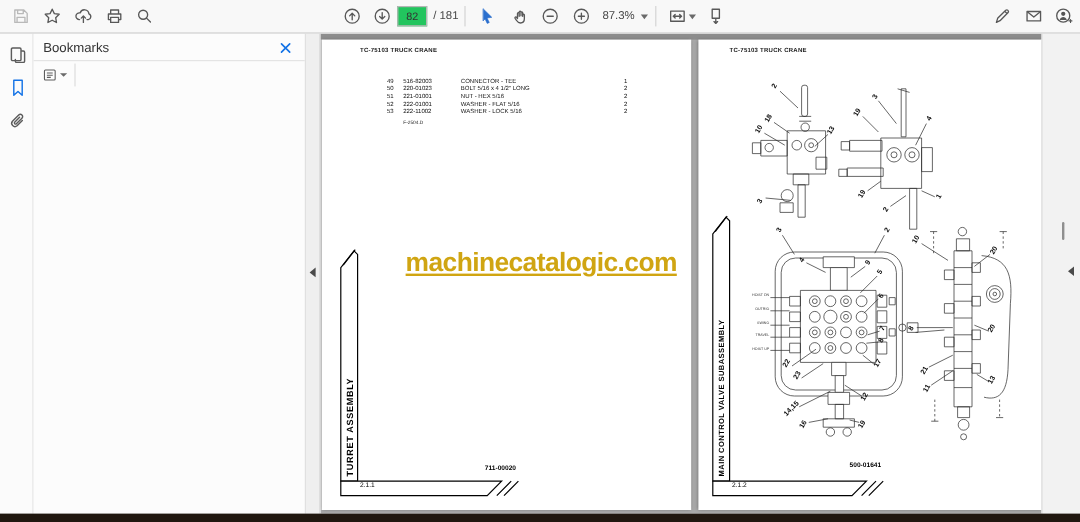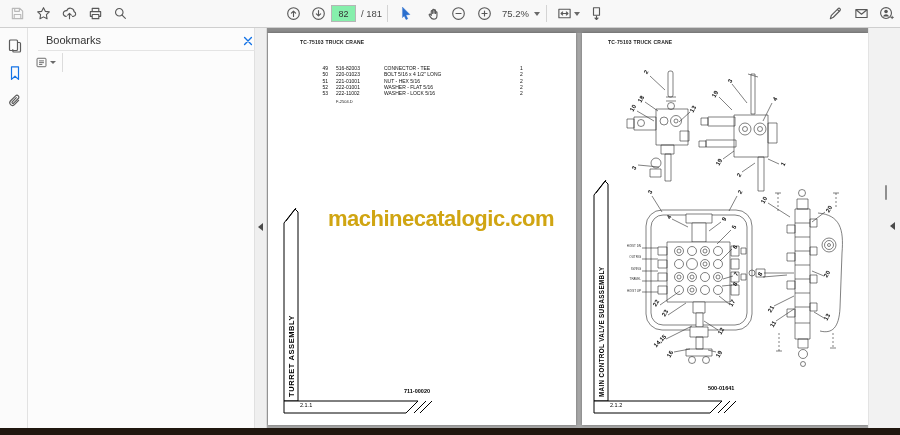--- a/index.html
+++ b/index.html
@@ -5,32 +5,32 @@
   * { margin:0; padding:0; box-sizing:border-box; }
   html,body { width:900px; height:435px; overflow:hidden; font-family:"Liberation Sans",sans-serif; background:#fff; }
   .window { position:relative; width:900px; height:435px; background:#fff; }
 
   
   .toolbar { position:absolute; left:0; top:0; width:900px; height:28px; background:#f8f8f8; border-bottom:1px solid #cfcfcf; z-index:5; }
   .tbtn { position:absolute; top:2px; width:24px; height:23px; display:flex; align-items:center; justify-content:center; border-radius:2px; cursor:pointer; }
   .tbtn svg { width:15px; height:15px; stroke:#585858; fill:none; stroke-width:1.2; stroke-linecap:round; stroke-linejoin:round; }
   .tbtn.disabled svg { stroke:#b9b9b9; }
   .tbsep { position:absolute; top:5px; width:1px; height:17px; background:#d4d4d4; }
-  .pagebox { position:absolute; left:331px; top:5px; width:25px; height:17px; border:1px solid #b6b6b6; background:#86efac; font-size:9px; color:#333; text-align:center; font-family:"Liberation Sans",sans-serif; }
+  .pagebox { position:absolute; left:331px; top:5px; width:25px; height:17px; border:1px solid #b6b6b6; background:#22c55e; font-size:9px; color:#333; text-align:center; font-family:"Liberation Sans",sans-serif; }
   .tbtext { position:absolute; top:8px; font-size:9.5px; color:#484848; white-space:nowrap; }
   .caret { display:inline-block; width:0; height:0; border-left:3px solid transparent; border-right:3px solid transparent; border-top:4px solid #6a6a6a; }
   .caretabs { position:absolute; top:12px; }
 
   
   .iconstrip { position:absolute; left:0; top:28px; width:28px; height:400px; background:#fbfbfb; border-right:1px solid #e2e2e2; z-index:4; }
   .sbtn { position:absolute; left:4px; width:21px; height:21px; display:flex; align-items:center; justify-content:center; cursor:pointer; }
   .sbtn svg { width:16px; height:16px; fill:none; stroke:#5c5c5c; stroke-width:1.2; stroke-linecap:round; stroke-linejoin:round; }
   .sbtn.active svg { stroke:var(--accent); }
   .panel { position:absolute; left:28px; top:28px; width:227px; height:400px; background:#fcfcfc; border-right:1px solid #e0e0e0; z-index:4; }
-  .panel-header { position:absolute; left:0; top:0; width:100%; height:23px; border-bottom:1px solid #e4e4e4;margin-left:10px; }
+  .panel-header { position:absolute; left:0; top:0; width:100%; height:23px; border-bottom:1px solid #e4e4e4; }
   .panel-title { position:absolute; left:8px; top:6px; font-size:11px; color:#333; }
   .panel-close { position:absolute; right:8px; top:5px; width:14px; height:14px; cursor:pointer; }
   .panel-close svg { width:12px; height:12px; stroke:var(--accent); stroke-width:1.6; stroke-linecap:round; }
   .panel-tools { position:absolute; left:0; top:23px; width:100%; height:23px; }
   .opt-btn { position:absolute; left:7px; top:3px; width:26px; height:17px; display:flex; align-items:center; gap:2px; cursor:pointer; }
   .opt-btn svg { width:13px; height:13px; stroke:#5c5c5c; fill:none; stroke-width:1.1; }
   .panel-vsep { position:absolute; left:34px; top:2px; width:1px; height:19px; background:#dcdcdc; }
 
   
   .gutter { position:absolute; left:255px; top:28px; width:12px; height:400px; background:#efefef; border-right:1px solid #dadada; z-index:4; }
@@ -40,21 +40,21 @@
   .docarea { position:absolute; left:267px; top:28px; width:601px; height:400px; background:#a9a9a9; z-index:3; }
   .docarea .topband { position:absolute; left:0; top:0; width:100%; height:5px; background:#8d8d8d; }
   .page { position:absolute; top:5px; height:392px; background:#fff; box-shadow:0 0 3px rgba(0,0,0,.35); overflow:hidden; }
   .page-left  { left:1px;  width:308px; }
   .page-right { left:315px; width:286px; }
 
   .pg-header { position:absolute; font-size:5px; letter-spacing:.2px; color:#1a1a1a; font-weight:bold; }
   .parts-grid { position:absolute; left:40px; top:33px; display:grid; grid-template-columns:20px 40px 128px 12px; column-gap:8px; row-gap:1.3px; font-size:5px; line-height:5px; color:#111; }
   .parts-grid .item { text-align:right; }
   .figref { position:absolute; left:68px; top:66px; font-size:4px; color:#222; }
-  .watermark { position:absolute; left:50px; top:173px; width:246px; text-align:center; font-size:22px; font-weight:bold; color:var(--gold); letter-spacing:-.5px; white-space:nowrap; }
+  .watermark { position:absolute; left:50px; top:173px; width:246px; text-align:right; font-size:22px; font-weight:bold; color:var(--gold); letter-spacing:-.5px; white-space:nowrap;text-decoration:underline; }
 
   .banner-svg { position:absolute; left:0; top:0; width:100%; height:100%; }
   .vtext { position:absolute; display:flex; justify-content:center; }
   .vtext span { writing-mode:vertical-rl; transform:rotate(180deg); font-weight:bold; color:#000; white-space:nowrap; }
   .vtext-left { left:16px; top:188px; width:14px; height:176px; }
   .vtext-left span { font-size:7.5px; letter-spacing:.6px; }
   .vtext-right { left:12px; top:160px; width:14px; height:204px; }
   .vtext-right span { font-size:6.3px; letter-spacing:.35px; }
   .sheetno { position:absolute; font-size:5.5px; color:#000; }
   .drawno { position:absolute; font-size:5.5px; font-weight:bold; color:#000; }
@@ -134,21 +134,21 @@
           <circle cx="8" cy="8" r="6.2"></circle>
           <path d="M5.3 8h5.4"></path>
         </svg>
       </div>
     <div class="tbtn" style="left:472px">
         <svg viewBox="0 0 16 16">
           <circle cx="8" cy="8" r="6.2"></circle>
           <path d="M5.3 8h5.4M8 5.3v5.4"></path>
         </svg>
       </div>
-    <span class="tbtext" style="left:502px">75.2%</span>
+    <span class="tbtext" style="left:502px">87.3%</span>
     <span class="caret caretabs" style="left:534px"></span>
     <div class="tbsep" style="left:546px"></div>
     <div class="tbtn" style="left:552px">
         <svg viewBox="0 0 16 16">
           <rect x="2" y="3.5" width="12" height="9"></rect>
           <path d="M4.3 8h7.4M6 6.4 4.4 8 6 9.6M10 6.4 11.6 8 10 9.6"></path>
         </svg>
       </div>
     <span class="caret caretabs" style="left:574px"></span>
     <div class="tbtn" style="left:584px">

